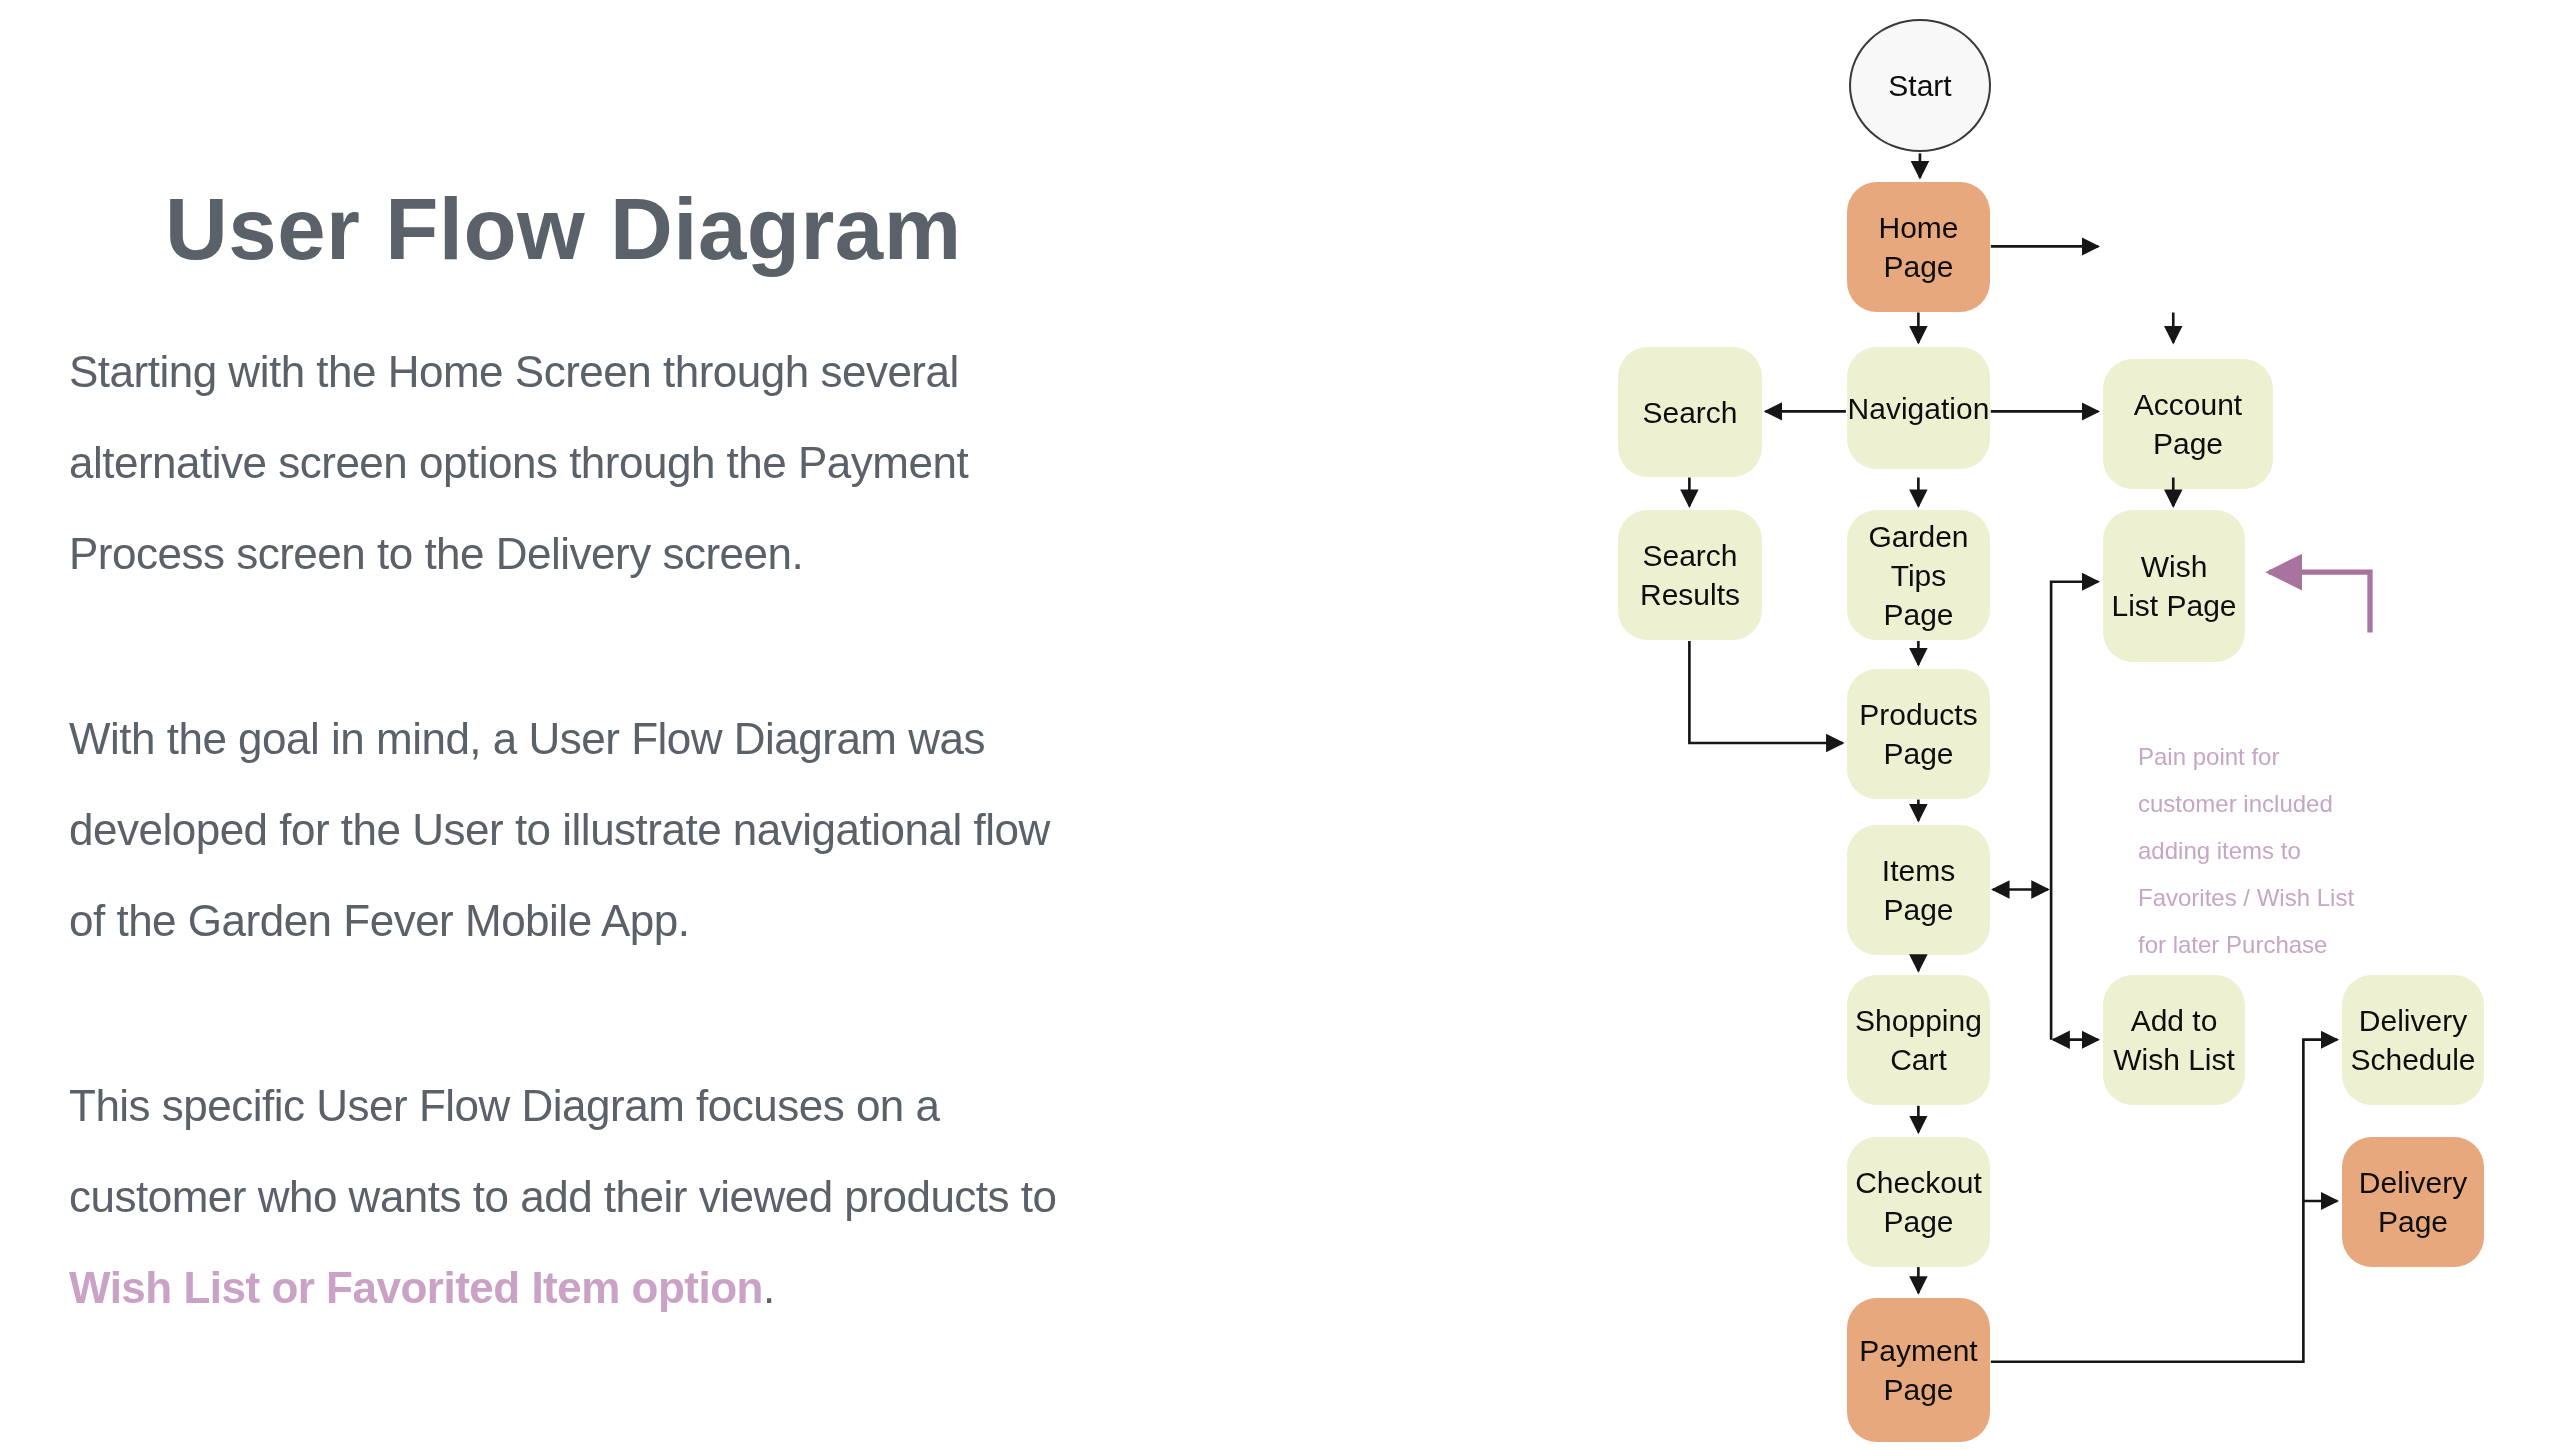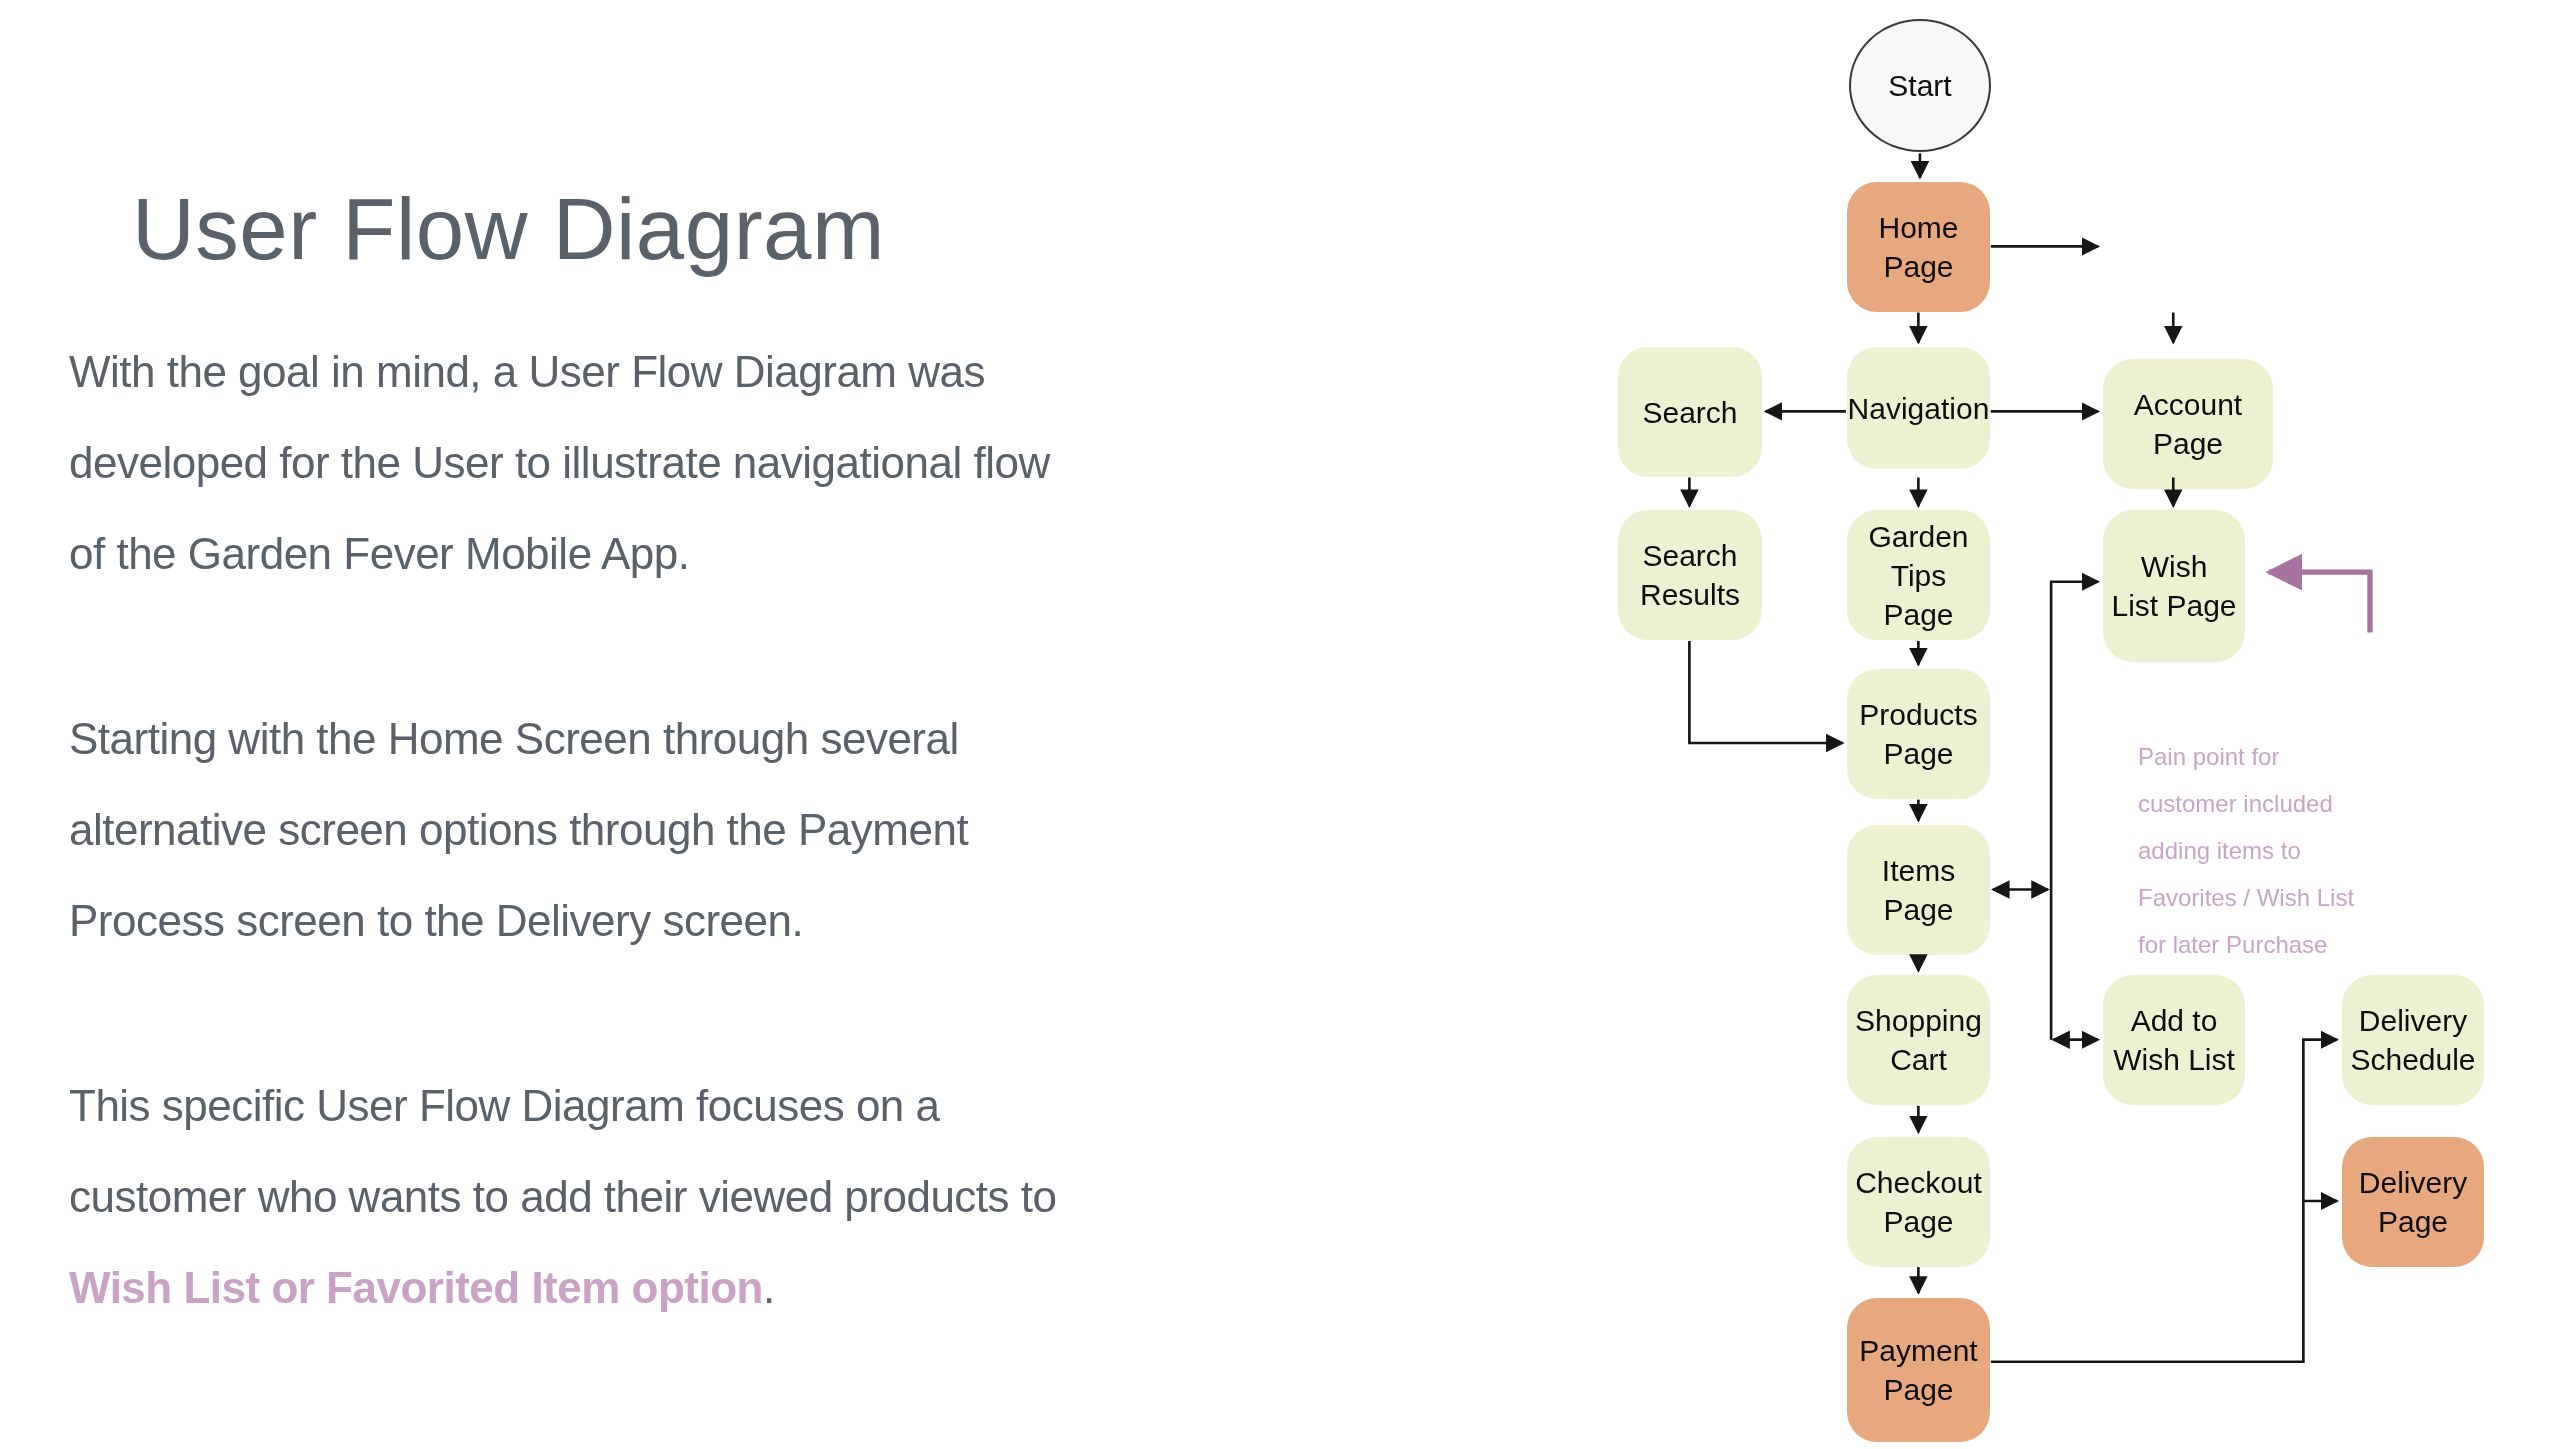--- a/index.html
+++ b/index.html
@@ -13,24 +13,24 @@
   }
 
   
   .left-panel {
     position: absolute;
     left: 69px;
     top: 175px;
     width: 1418px;
   }
   .page-title {
-    margin: 0 0 42px 63px;
+    margin: 0 0 42px 96px;
     font-size: 87px;
     line-height: 1.25;
-    font-weight: 400;
+    font-weight: 700;
     color: #5a6168;
     letter-spacing: 0.5px;
   }
   .intro-p {
     margin: 0 0 94px 0;
     font-size: 44px;
     line-height: 91px;
     font-weight: 400;
     color: #5a6168;
     letter-spacing: -0.5px;
@@ -96,26 +96,26 @@
     fill: none;
   }
 </style>
 </head>
 <body>
 
 <div class="canvas">
 
   <div class="left-panel">
     <h1 class="page-title">User Flow Diagram</h1>
+    <p class="intro-p">Starting with the Home Screen through several
+alternative screen options through the Payment
+Process screen to the Delivery screen.</p>
     <p class="intro-p">With the goal in mind, a User Flow Diagram was
 developed for the User to illustrate navigational flow
 of the Garden Fever Mobile App.</p>
-    <p class="intro-p">Starting with the Home Screen through several
-alternative screen options through the Payment
-Process screen to the Delivery screen.</p>
     <p class="intro-p"><span>This specific User Flow Diagram focuses on a
 customer who wants to add their viewed products to
 </span><span class="pink-strong">Wish List or Favorited Item option</span><span>.</span></p>
   </div>
 
   <div class="diagram">
 
     <div class="node start-node" style="left:1849px; top:19px;  width:138px; height:129px;">Start</div>
     <div class="node orange" style="left:1847px; top:182px; width:143px; height:130px;">Home
 Page</div>

